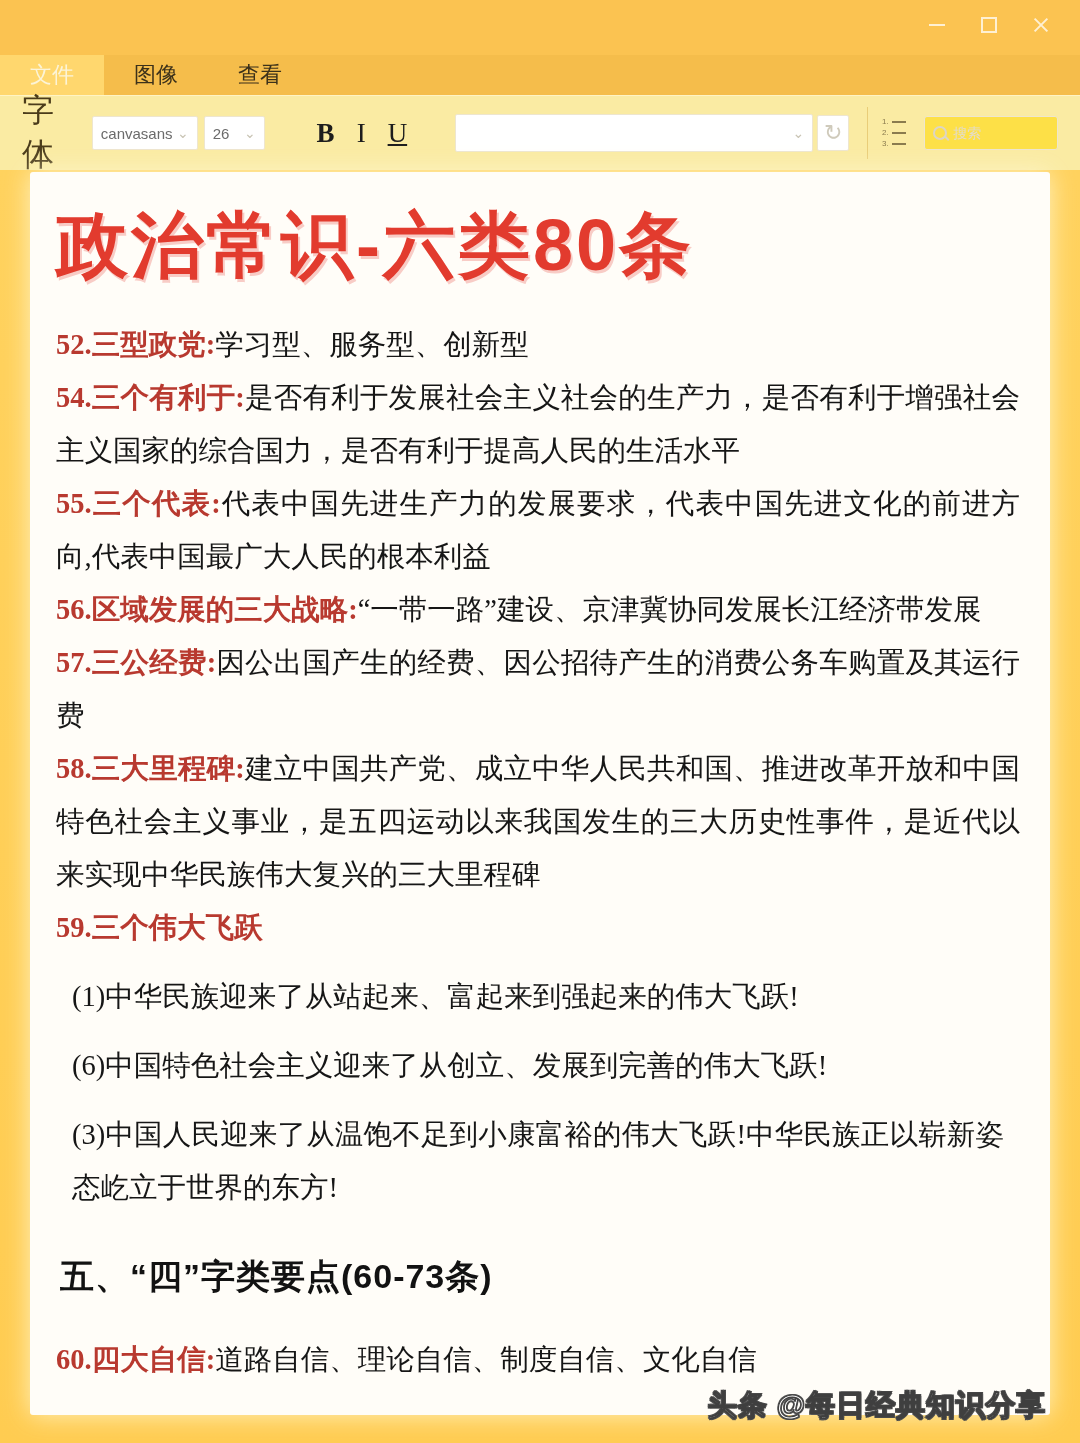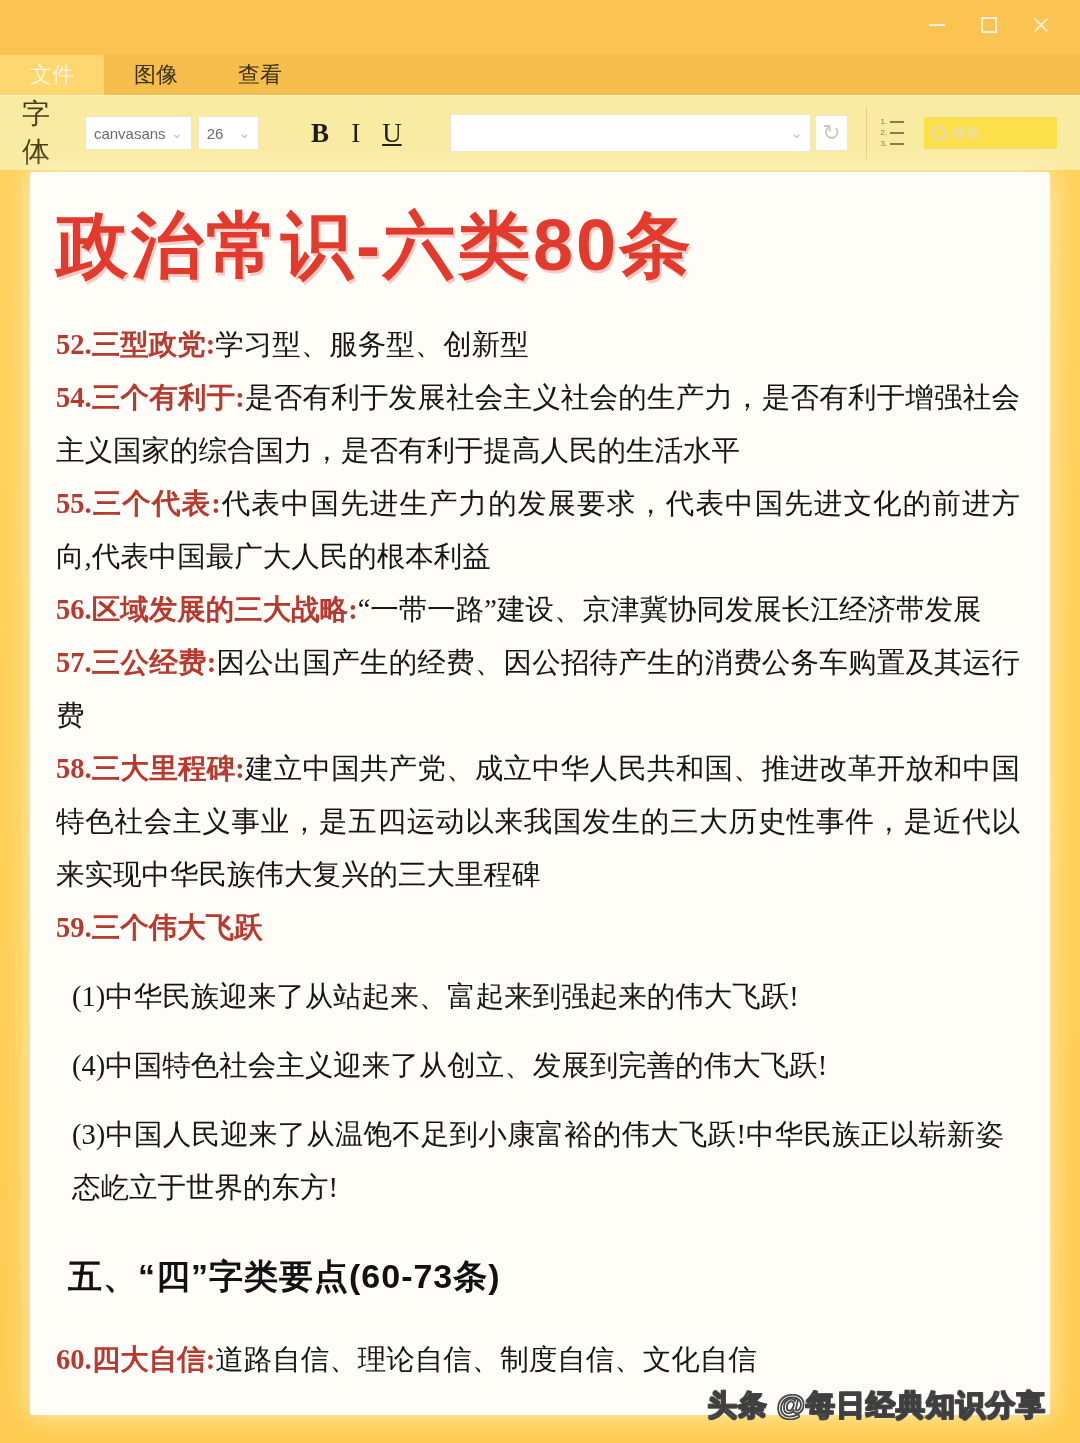--- a/index.html
+++ b/index.html
@@ -20,21 +20,21 @@
   .wc-close::before { transform:rotate(45deg); }
   .wc-close::after { transform:rotate(-45deg); }
 
   
   .menubar { height:40px; background:#F5BD4B; display:flex; }
   .menu-item { padding:0 30px; line-height:40px; font-size:22px; color:#3c311a; cursor:pointer; }
   .menu-item.active { background:#FFD76E; color:#FCF4D8; }
 
   
   .toolbar { height:75px; background:#FAEBA3; display:flex; align-items:center; padding:0 22px; border-top:1px solid #fff4c4; }
-  .font-label { font-size:28px; color:#4a3b1a; margin-right:10px; }
+  .font-label { font-size:32px; color:#4a3b1a; margin-right:10px; }
   .dd { background:#fff; border:1px solid #eee6cf; height:34px; display:flex; align-items:center; padding:8px 8px; color:#6b6b6b; font-size:15px; border-radius:2px; cursor:pointer; }
   .dd .chev { margin-left:auto; color:#c9c4b4; font-size:14px; line-height:1; }
   .dd-font { width:112px; }
   .dd-size { width:64px; margin-left:6px; justify-content:flex-start;text-align:center; }
   .fmt-group { display:flex; align-items:center; gap:22px; margin-left:52px; }
   .fmt-btn { font-size:27px; color:#1d1d1d; cursor:pointer; font-family:"Liberation Serif", serif; }
   .fmt-btn.b { font-weight:bold; }
   .fmt-btn.u { text-decoration:underline; }
   .dd-style { width:382px; height:38px; margin-left:48px; }
   .refresh-btn { width:34px; height:36px; background:#fff; border:1px solid #eee6cf; border-radius:2px; margin-left:4px; display:flex; align-items:center; justify-content:center; color:#cfcabb; font-size:22px; cursor:pointer; }
@@ -61,21 +61,21 @@
                text-shadow:2px 3px 0 rgba(226,59,46,.25); }
 
   .doc-body { font-family:"Liberation Serif", serif; font-size:28.5px; color:#161616;
               line-height:53px; text-align:justify; }
   .doc-item { margin:0; }
   .item-label { color:#B8392F; font-weight:bold; }
   .leap { margin:16px; }
 
   .section-heading { font-family:"Liberation Sans", sans-serif; font-weight:700;
                      font-size:34px; color:#121212; letter-spacing:1px;
-                     margin:36px 12px 30px; text-align:left; }
+                     margin:36px 4px 30px; text-align:left; }
 
   .watermark { position:absolute; right:34px; top:1386px; font-size:29px; font-weight:bold;
                color:#fff; letter-spacing:1px;
                -webkit-text-stroke:1.2px #3f3f3f;
                text-shadow:1px 1px 0 #555, -1px -1px 0 #555, 1px -1px 0 #555, -1px 1px 0 #555; }
 </style>
 </head>
 <body>
 
 <div class="titlebar">
@@ -147,21 +147,21 @@
 
     <div class="doc-body">
       <p class="doc-item"><span class="item-label">52.三型政党:</span><span>学习型、服务型、创新型</span></p>
       <p class="doc-item"><span class="item-label">54.三个有利于:</span><span>是否有利于发展社会主义社会的生产力，是否有利于增强社会主义国家的综合国力，是否有利于提高人民的生活水平</span></p>
       <p class="doc-item"><span class="item-label">55.三个代表:</span><span>代表中国先进生产力的发展要求，代表中国先进文化的前进方向,代表中国最广大人民的根本利益</span></p>
       <p class="doc-item"><span class="item-label">56.区域发展的三大战略:</span><span>“一带一路”建设、京津冀协同发展长江经济带发展</span></p>
       <p class="doc-item"><span class="item-label">57.三公经费:</span><span>因公出国产生的经费、因公招待产生的消费公务车购置及其运行费</span></p>
       <p class="doc-item"><span class="item-label">58.三大里程碑:</span><span>建立中国共产党、成立中华人民共和国、推进改革开放和中国特色社会主义事业，是五四运动以来我国发生的三大历史性事件，是近代以来实现中华民族伟大复兴的三大里程碑</span></p>
       <p class="doc-item"><span class="item-label">59.三个伟大飞跃</span></p>
       <p class="leap">(1)中华民族迎来了从站起来、富起来到强起来的伟大飞跃!</p>
-      <p class="leap">(4)中国特色社会主义迎来了从创立、发展到完善的伟大飞跃!</p>
+      <p class="leap">(6)中国特色社会主义迎来了从创立、发展到完善的伟大飞跃!</p>
       <p class="leap">(3)中国人民迎来了从温饱不足到小康富裕的伟大飞跃!中华民族正以崭新姿态屹立于世界的东方!</p>
 
       <div class="section-heading">五、“四”字类要点(60-73条)</div>
 
       <p class="doc-item"><span class="item-label">60.四大自信:</span><span>道路自信、理论自信、制度自信、文化自信</span></p>
 
     </div>
 
   </div>
 </div>

